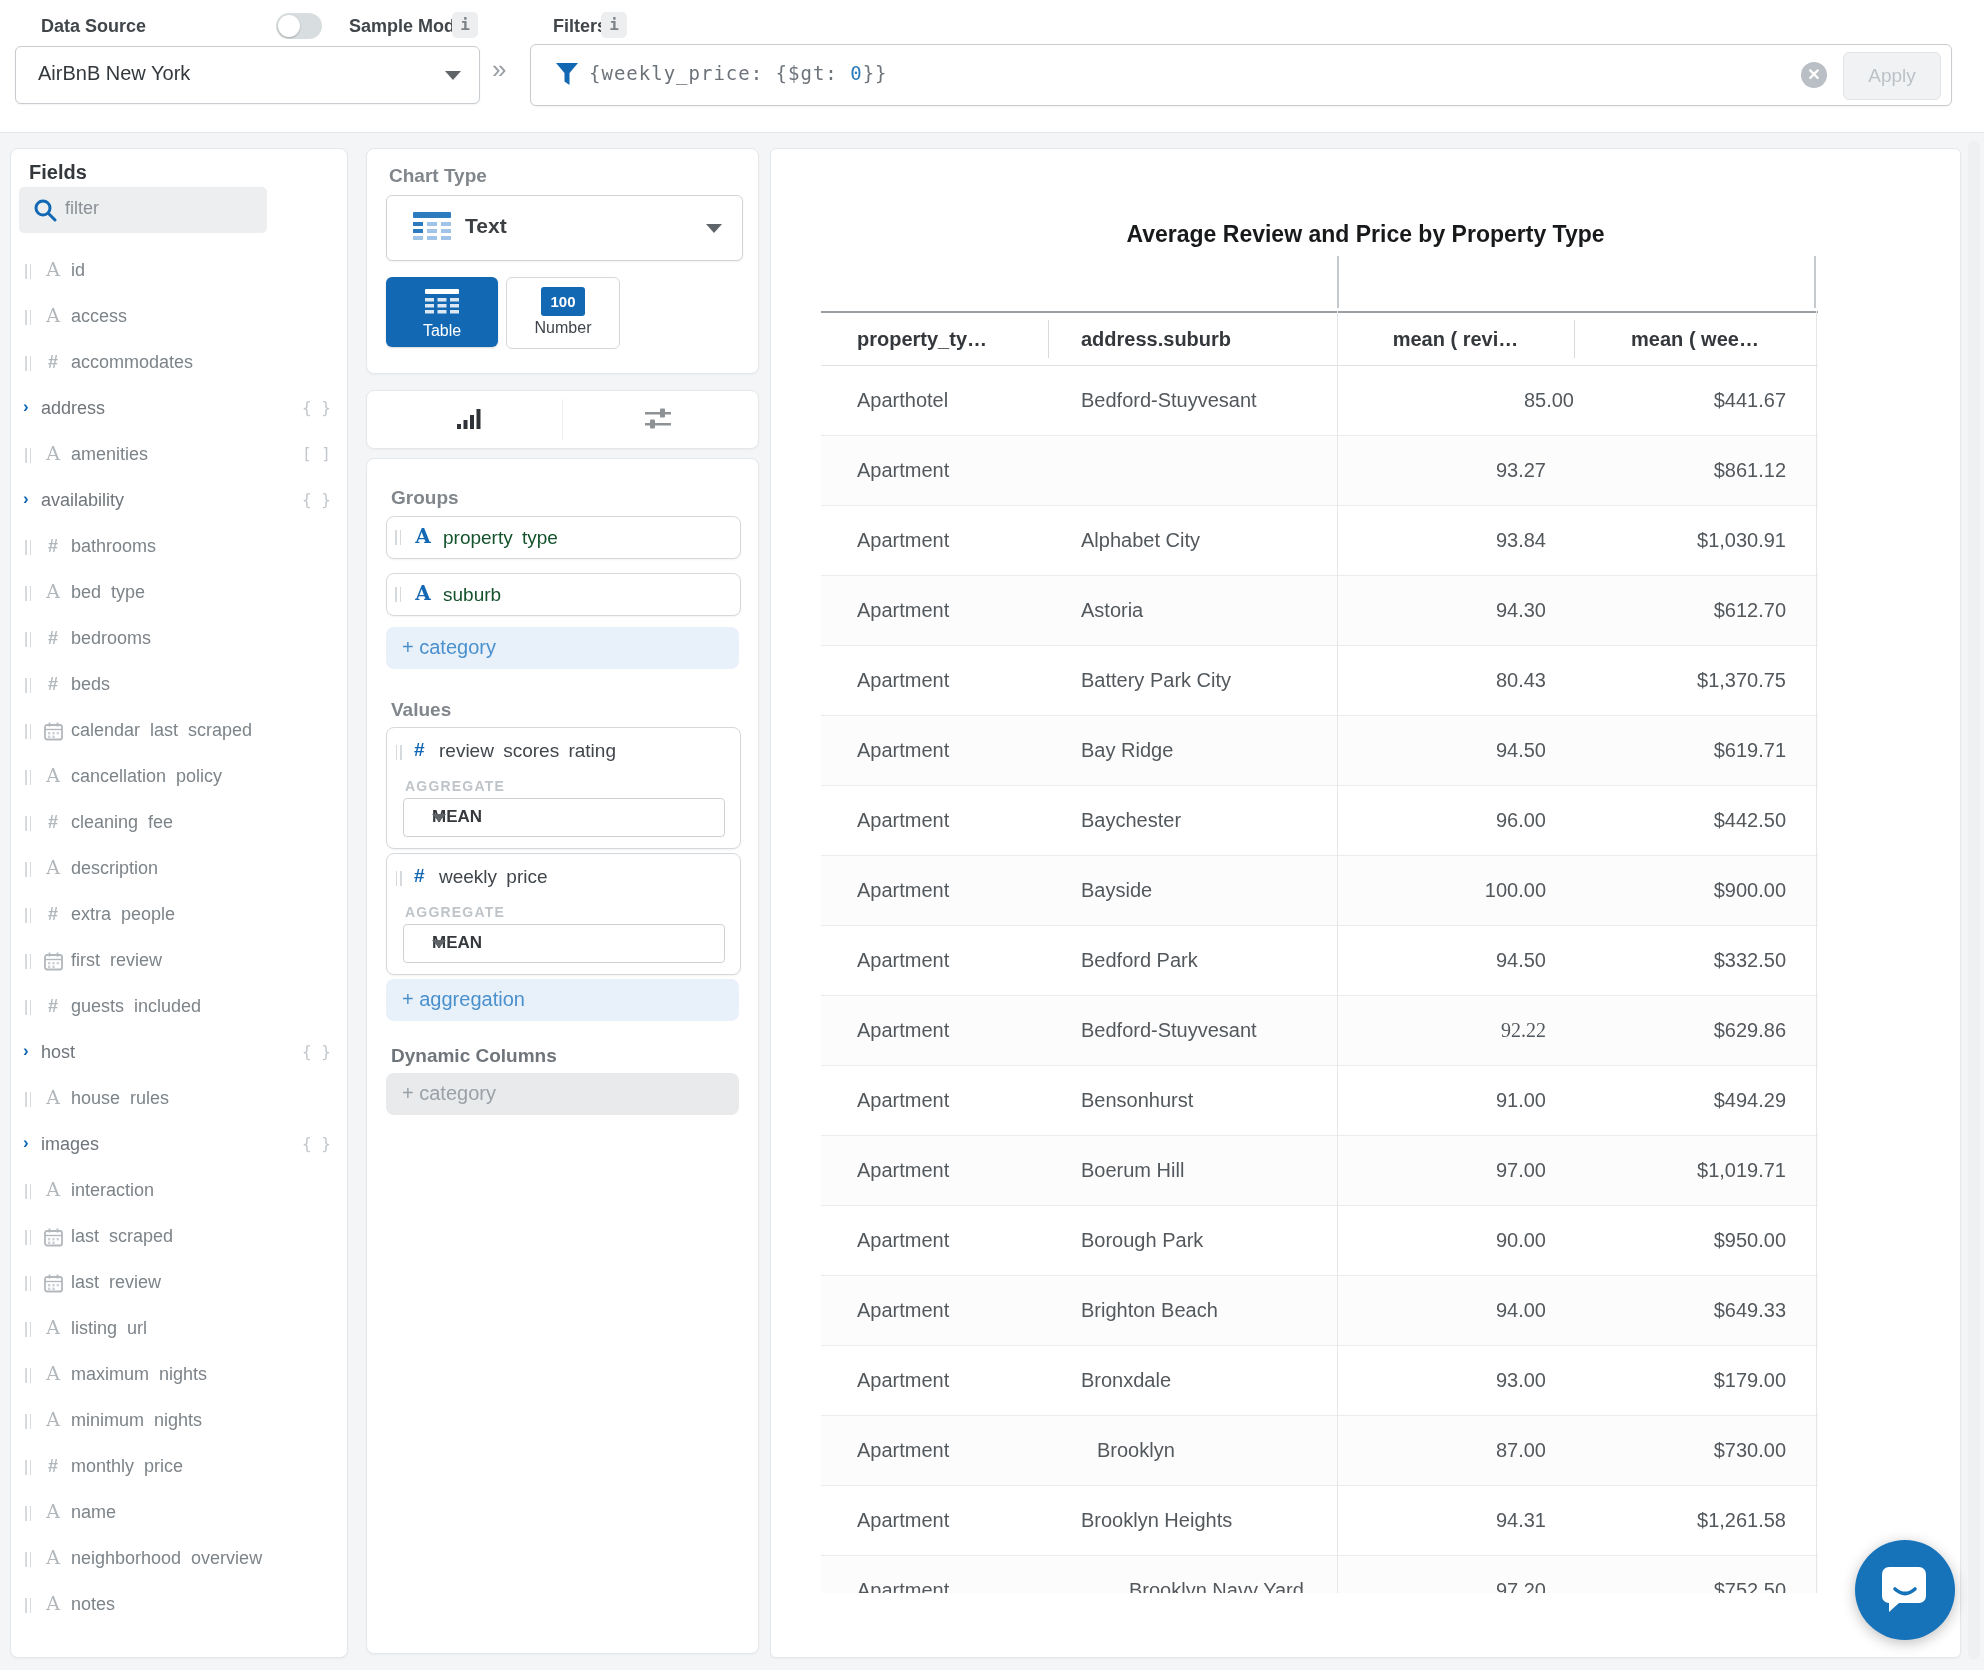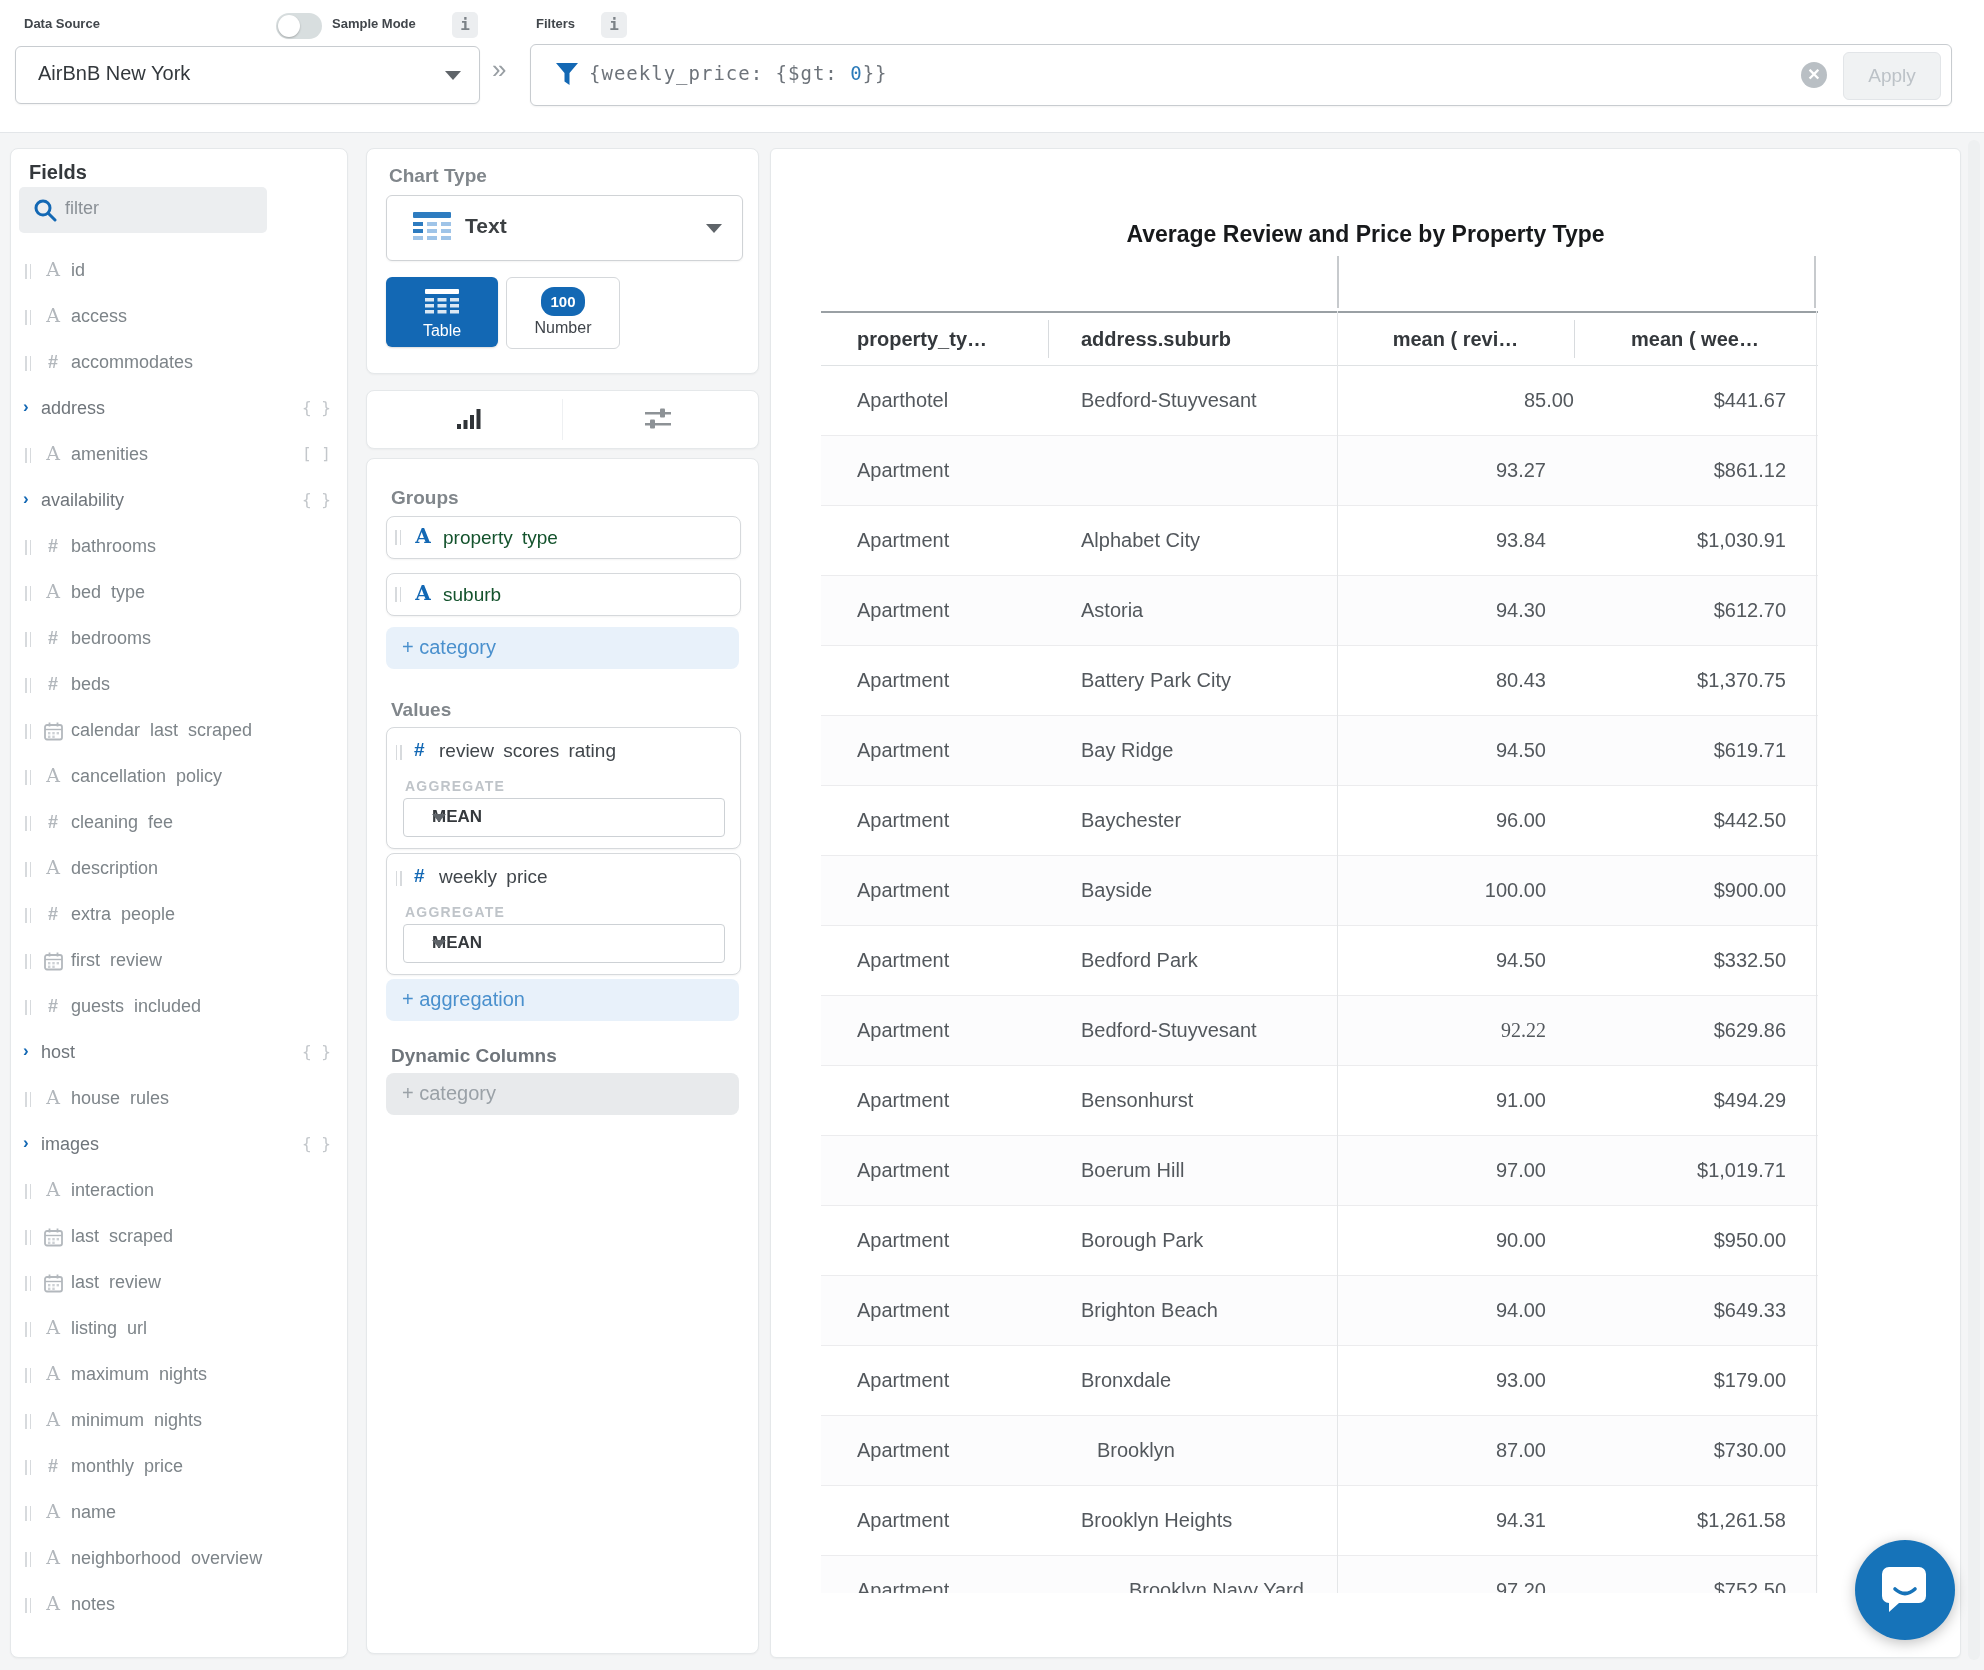--- a/index.html
+++ b/index.html
@@ -3,21 +3,21 @@
 <meta charset="utf-8">
 <style>
   html,body{margin:0;padding:0;}
   .app{position:relative;width:1984px;height:1670px;background:#f4f5f6;
        font-family:"Liberation Sans",sans-serif;overflow:hidden;color:#3c4043;}
   .card{position:absolute;background:#fff;border:1px solid #e5e8ea;border-radius:8px;
         box-shadow:0 1px 2px rgba(0,0,0,.04);}
   
   .topbar{position:absolute;left:0;top:0;width:1984px;height:132px;background:#fff;
           border-bottom:1px solid #e3e6e9;z-index:5;}
-  .bar-label{position:absolute;top:16px;font-size:13px;font-weight:600;color:#41464b;}
+  .bar-label{position:absolute;top:16px;font-size:18px;font-weight:600;color:#41464b;margin-left:17px;}
   .toggle{position:absolute;left:276px;top:13px;width:46px;height:26px;background:#d8dedf;
           border-radius:14px;}
   .toggle .knob{position:absolute;left:2px;top:2px;width:22px;height:22px;border-radius:50%;
           background:#fff;box-shadow:0 1px 2px rgba(0,0,0,.25);}
   .ibadge{position:absolute;top:12px;width:26px;height:26px;background:#eceef0;border-radius:5px;
           color:#7c8287;font-size:16px;font-weight:700;text-align:center;line-height:26px;
           font-family:"DejaVu Sans Mono",monospace;}
   .select-box{position:absolute;left:15px;top:46px;width:463px;height:56px;background:#fff;
           border:1px solid #c8ccd0;border-radius:6px;box-shadow:0 1px 2px rgba(0,0,0,.05);}
   .select-box .val{position:absolute;left:22px;top:15px;font-size:20px;color:#33383c;}
@@ -57,21 +57,21 @@
   .panel-h{position:absolute;font-size:19px;font-weight:600;color:#80868b;}
   .ct-select{position:absolute;left:19px;top:46px;width:355px;height:64px;border:1px solid #d0d3d6;
          border-radius:6px;background:#fff;box-shadow:0 1px 2px rgba(0,0,0,.05);}
   .ct-select .lbl{position:absolute;left:78px;top:18px;font-size:21px;font-weight:600;color:#3c4043;}
   .big-btn{position:absolute;top:128px;width:112px;height:70px;border-radius:6px;text-align:center;}
   .big-btn.sel{left:19px;background:#1368b4;box-shadow:0 1px 2px rgba(0,0,0,.15);}
   .big-btn.unsel{left:139px;background:#fff;border:1px solid #d5d8db;}
   .big-btn .cap{font-size:16px;margin-top:3px;}
   .big-btn.sel .cap{color:#fff;}
   .big-btn.unsel .cap{color:#3f444a;}
-  .num100{display:inline-block;margin-top:9px;width:44px;height:29px;background:#1368b4;border-radius:13px;
+  .num100{display:inline-block;margin-top:9px;width:44px;height:29px;background:#1368b4;border-radius:3px;
         color:#fff;font-size:15px;font-weight:700;line-height:29px;}
   .tabstrip{left:366px;top:390px;width:391px;height:57px;}
   .tabstrip .divider{position:absolute;left:195px;top:8px;bottom:8px;width:1px;background:#eef0f2;}
   .card3{left:366px;top:458px;width:391px;height:1194px;}
   .pill{position:absolute;left:19px;width:353px;height:41px;background:#fff;border:1px solid #d6d9dc;
         border-radius:8px;box-shadow:0 1px 2px rgba(0,0,0,.05);}
   .pill .drag{left:8px;top:13px;}
   .pill .picon{position:absolute;left:26px;top:7px;width:20px;text-align:center;color:#1368b4;font-weight:700;}
   .pill .picon.str{font-family:"DejaVu Serif",serif;font-size:20px;}
   .pill .plabel{position:absolute;left:56px;top:10px;font-size:19px;color:#14532d;word-spacing:4px;}

